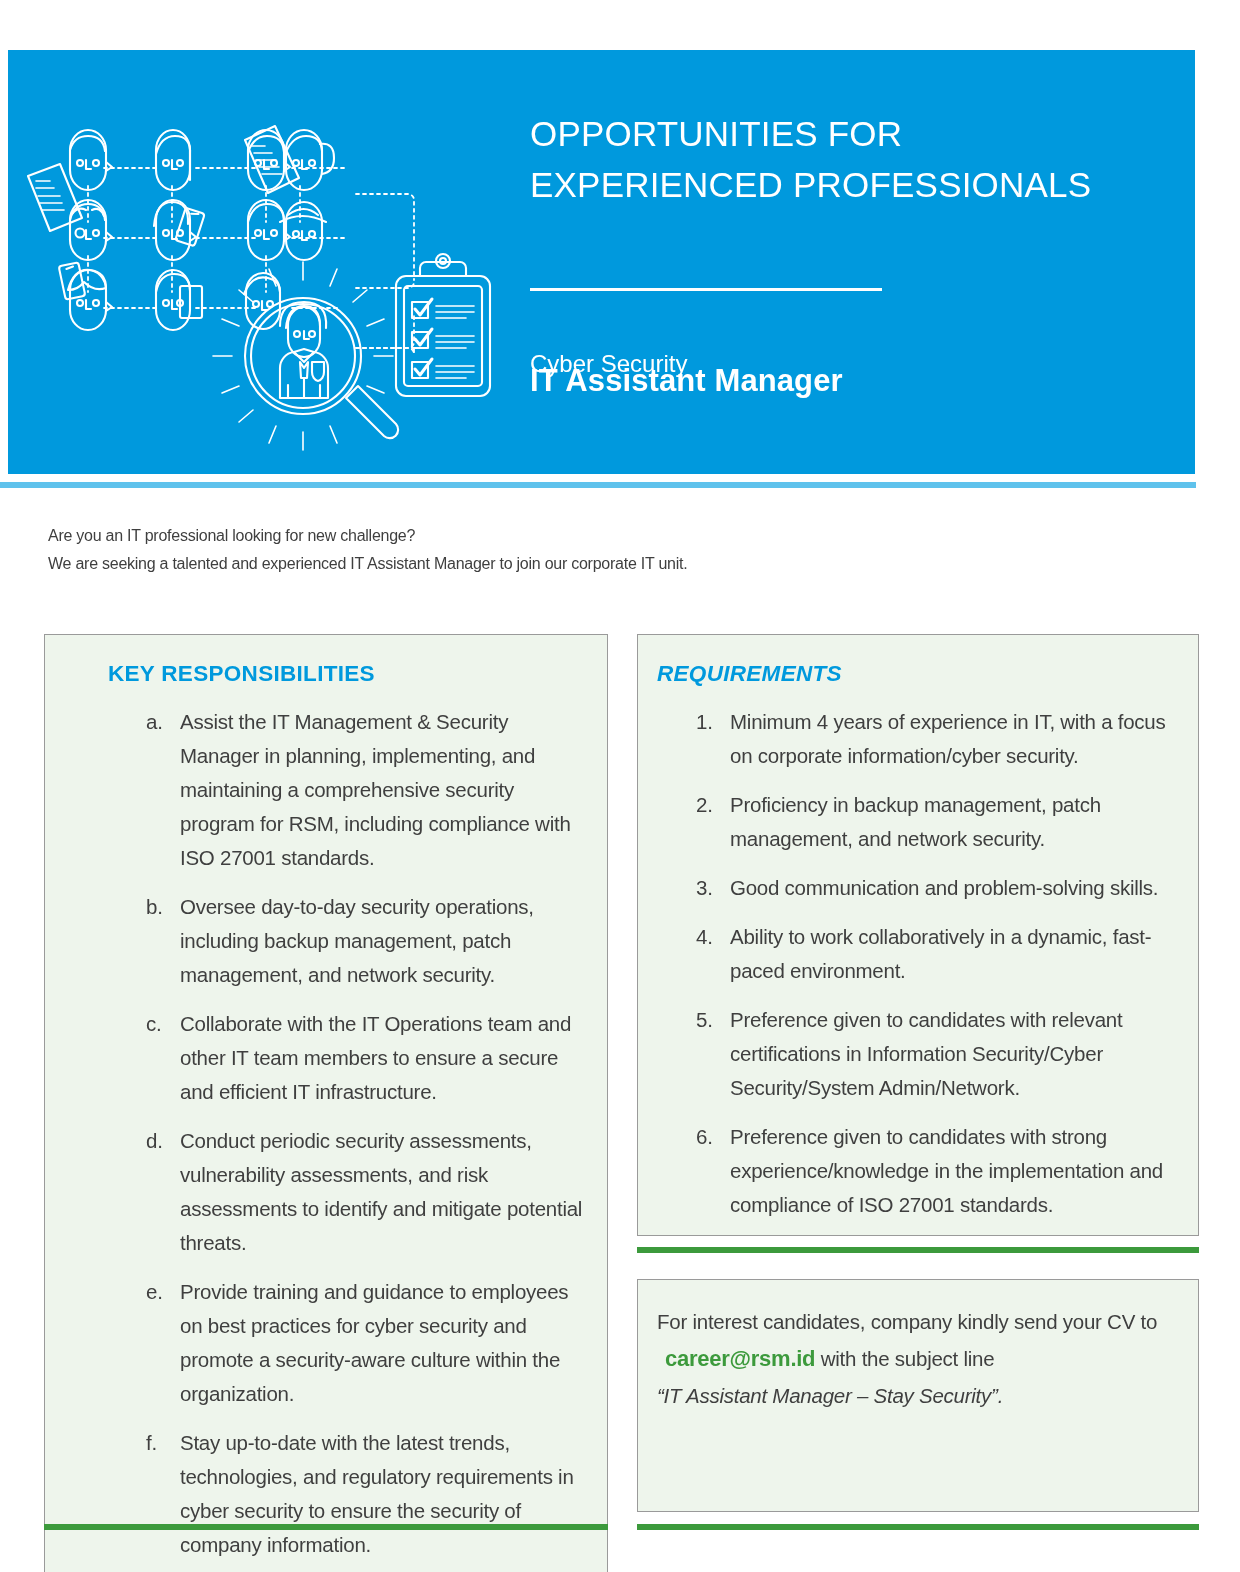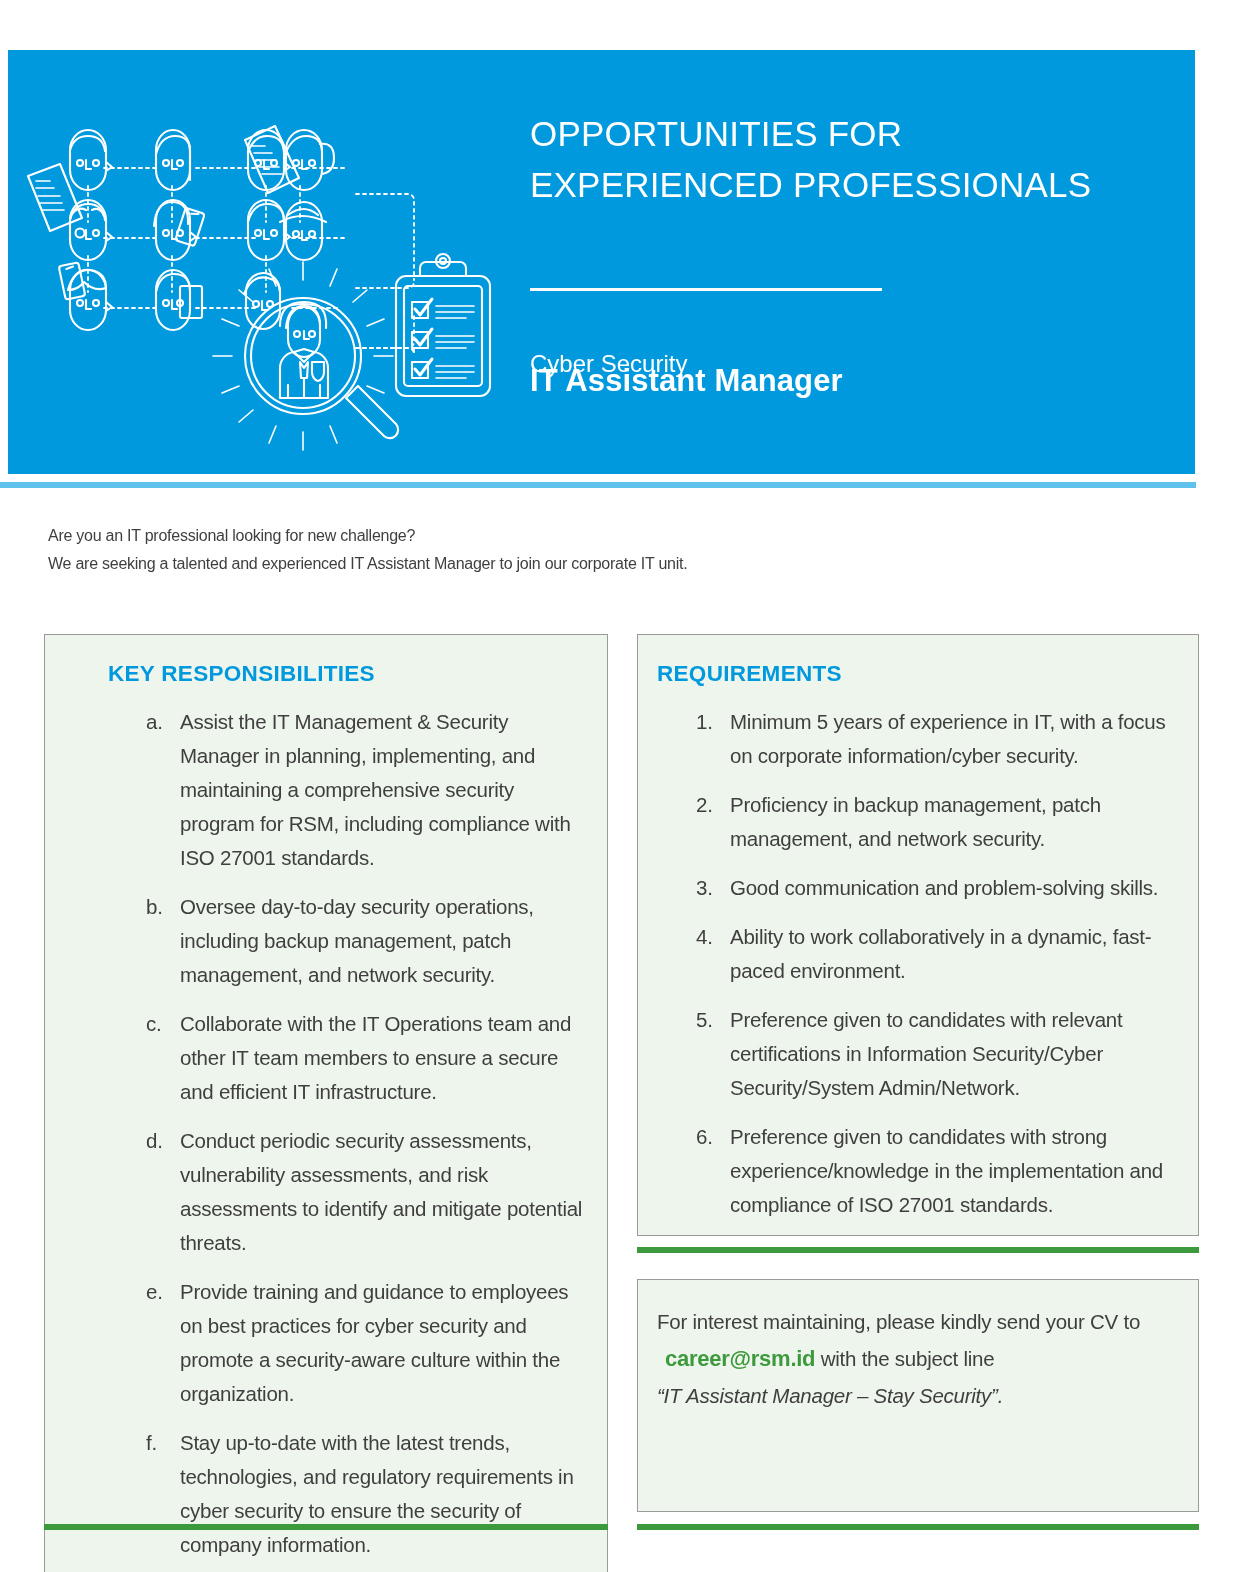--- a/index.html
+++ b/index.html
@@ -101,21 +101,21 @@
     width: 564px; height: 1122px; padding-left: 23px;
   }
   .card-left .card-heading { margin: 26px 0 0 40px; }
   .accent-left { left: 44px; top: 1524px; width: 564px; }
 
   
   .card-right {
     left: 637px; top: 634px;
     width: 562px; height: 602px;
   }
-  .card-right .card-heading { margin: 26px 0 0 19px; }
+  .card-right .card-heading { margin: 26px 0 0 19px; font-style: italic; }
   .accent-right-top { left: 637px; top: 1247px; width: 562px; }
 
   
   .card-cta {
     left: 637px; top: 1279px;
     width: 562px; height: 233px;
   }
   .accent-right-bottom { left: 637px; top: 1524px; width: 562px; }
 
   
@@ -441,21 +441,21 @@
       </li>
     </ol>
   </div>
   <div class="card-accent accent-left"></div>
 
   <div class="card card-right">
     <div class="card-heading">REQUIREMENTS</div>
     <ol class="num">
       <li>
         <span class="marker">1.</span>
-        <span>Minimum 5 years of experience in IT, with a focus on corporate information/cyber security.</span>
+        <span>Minimum 4 years of experience in IT, with a focus on corporate information/cyber security.</span>
       </li>
       <li>
         <span class="marker">2.</span>
         <span>Proficiency in backup management, patch management, and network security.</span>
       </li>
       <li>
         <span class="marker">3.</span>
         <span>Good communication and problem-solving skills.</span>
       </li>
       <li>
@@ -469,19 +469,19 @@
       <li>
         <span class="marker">6.</span>
         <span>Preference given to candidates with strong experience/knowledge in the implementation and compliance of ISO 27001 standards.</span>
       </li>
     </ol>
   </div>
   <div class="card-accent accent-right-top"></div>
 
   <div class="card card-cta">
     <div class="cta-body">
-      <p><span>For interest maintaining, please kindly send your CV to </span><span class="cta-email">career@rsm.id</span><span> with the subject line</span></p>
+      <p><span>For interest candidates, company kindly send your CV to </span><span class="cta-email">career@rsm.id</span><span> with the subject line</span></p>
       <p class="cta-subject">“IT Assistant Manager – Stay Security”.</p>
     </div>
   </div>
   <div class="card-accent accent-right-bottom"></div>
 
 </div>
 
 </body></html>

